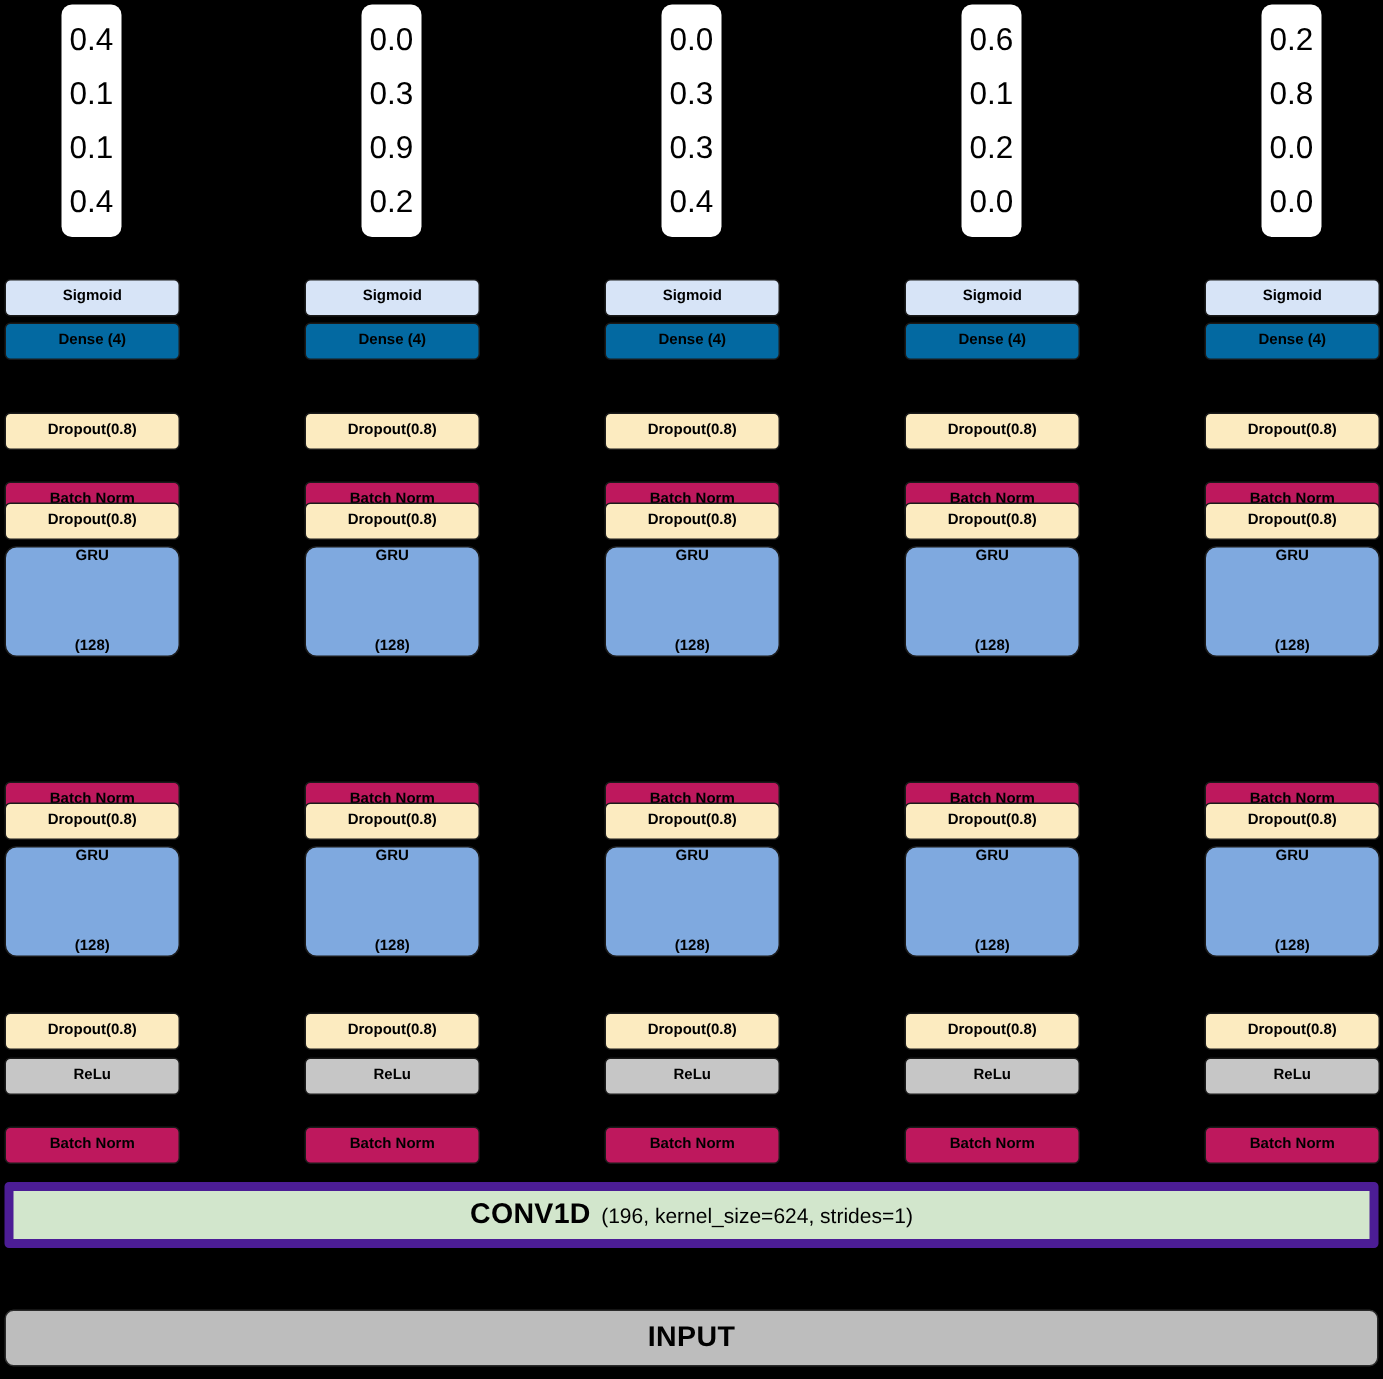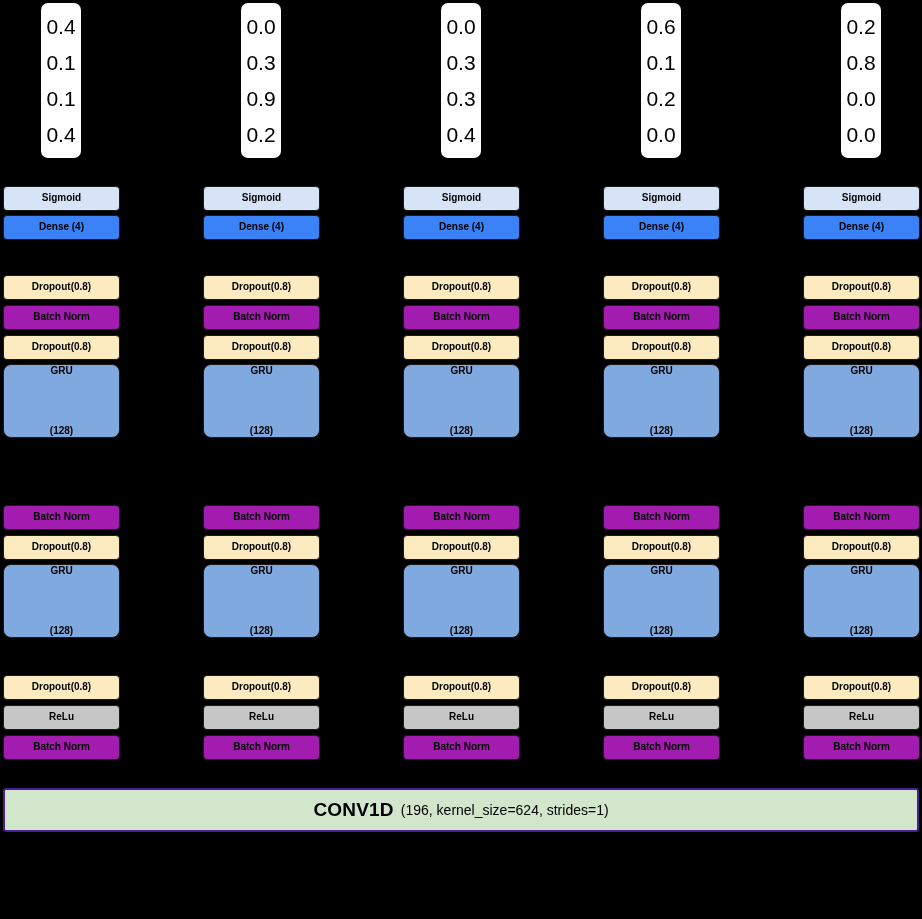--- a/index.html
+++ b/index.html
@@ -65,42 +65,42 @@
     justify-content: center;
     align-items: center;
     font-size: 10px;
     font-weight: bold;
     color: #000000;
     text-align: center;
     line-height: 1.25;
   }
 
   .layer.sigmoid    { background: #d7e4f7; }
-  .layer.dense      { background: #3b82f6; }
+  .layer.dense      { background: #0369a1; }
   .layer.dropout    { background: #fcebc0; }
-  .layer.batchnorm  { background: #a21caf; }
+  .layer.batchnorm  { background: #be185d; margin-top: 16px; }
   .layer.gru        { background: #7fa9df; border-radius: 8px; justify-content: space-between; }
   .layer.relu       { background: #c6c6c6; }
 
   
   .wide-bar {
     position: absolute;
     left: 3px;
     width: 916px;
     box-sizing: border-box;
     display: flex;
     justify-content: center;
     align-items: center;
     color: #000000;
   }
   .conv-bar {
     top: 788px;
     height: 44px;
     background: #d2e6cc;
-    border: 2px solid #4c1d95;
+    border: 6px solid #4c1d95;
     border-radius: 3px;
   }
   .conv-bar .conv-title {
     font-size: 19px;
     font-weight: bold;
     letter-spacing: 0.2px;
   }
   .conv-bar .conv-params {
     font-size: 14px;
     margin-left: 7px;
@@ -349,13 +349,16 @@
         <span>ReLu</span>
       </div>
       <div class="layer batchnorm" style="top: 735px; height: 25px;">
         <span>Batch Norm</span>
       </div>
     </div>
     <div class="wide-bar conv-bar">
       <span class="conv-title">CONV1D</span>
       <span class="conv-params">(196, kernel_size=624, strides=1)</span>
     </div>
+    <div class="wide-bar input-bar">
+      <span class="input-title">INPUT</span>
+    </div>
   </div>
 
 </body></html>

